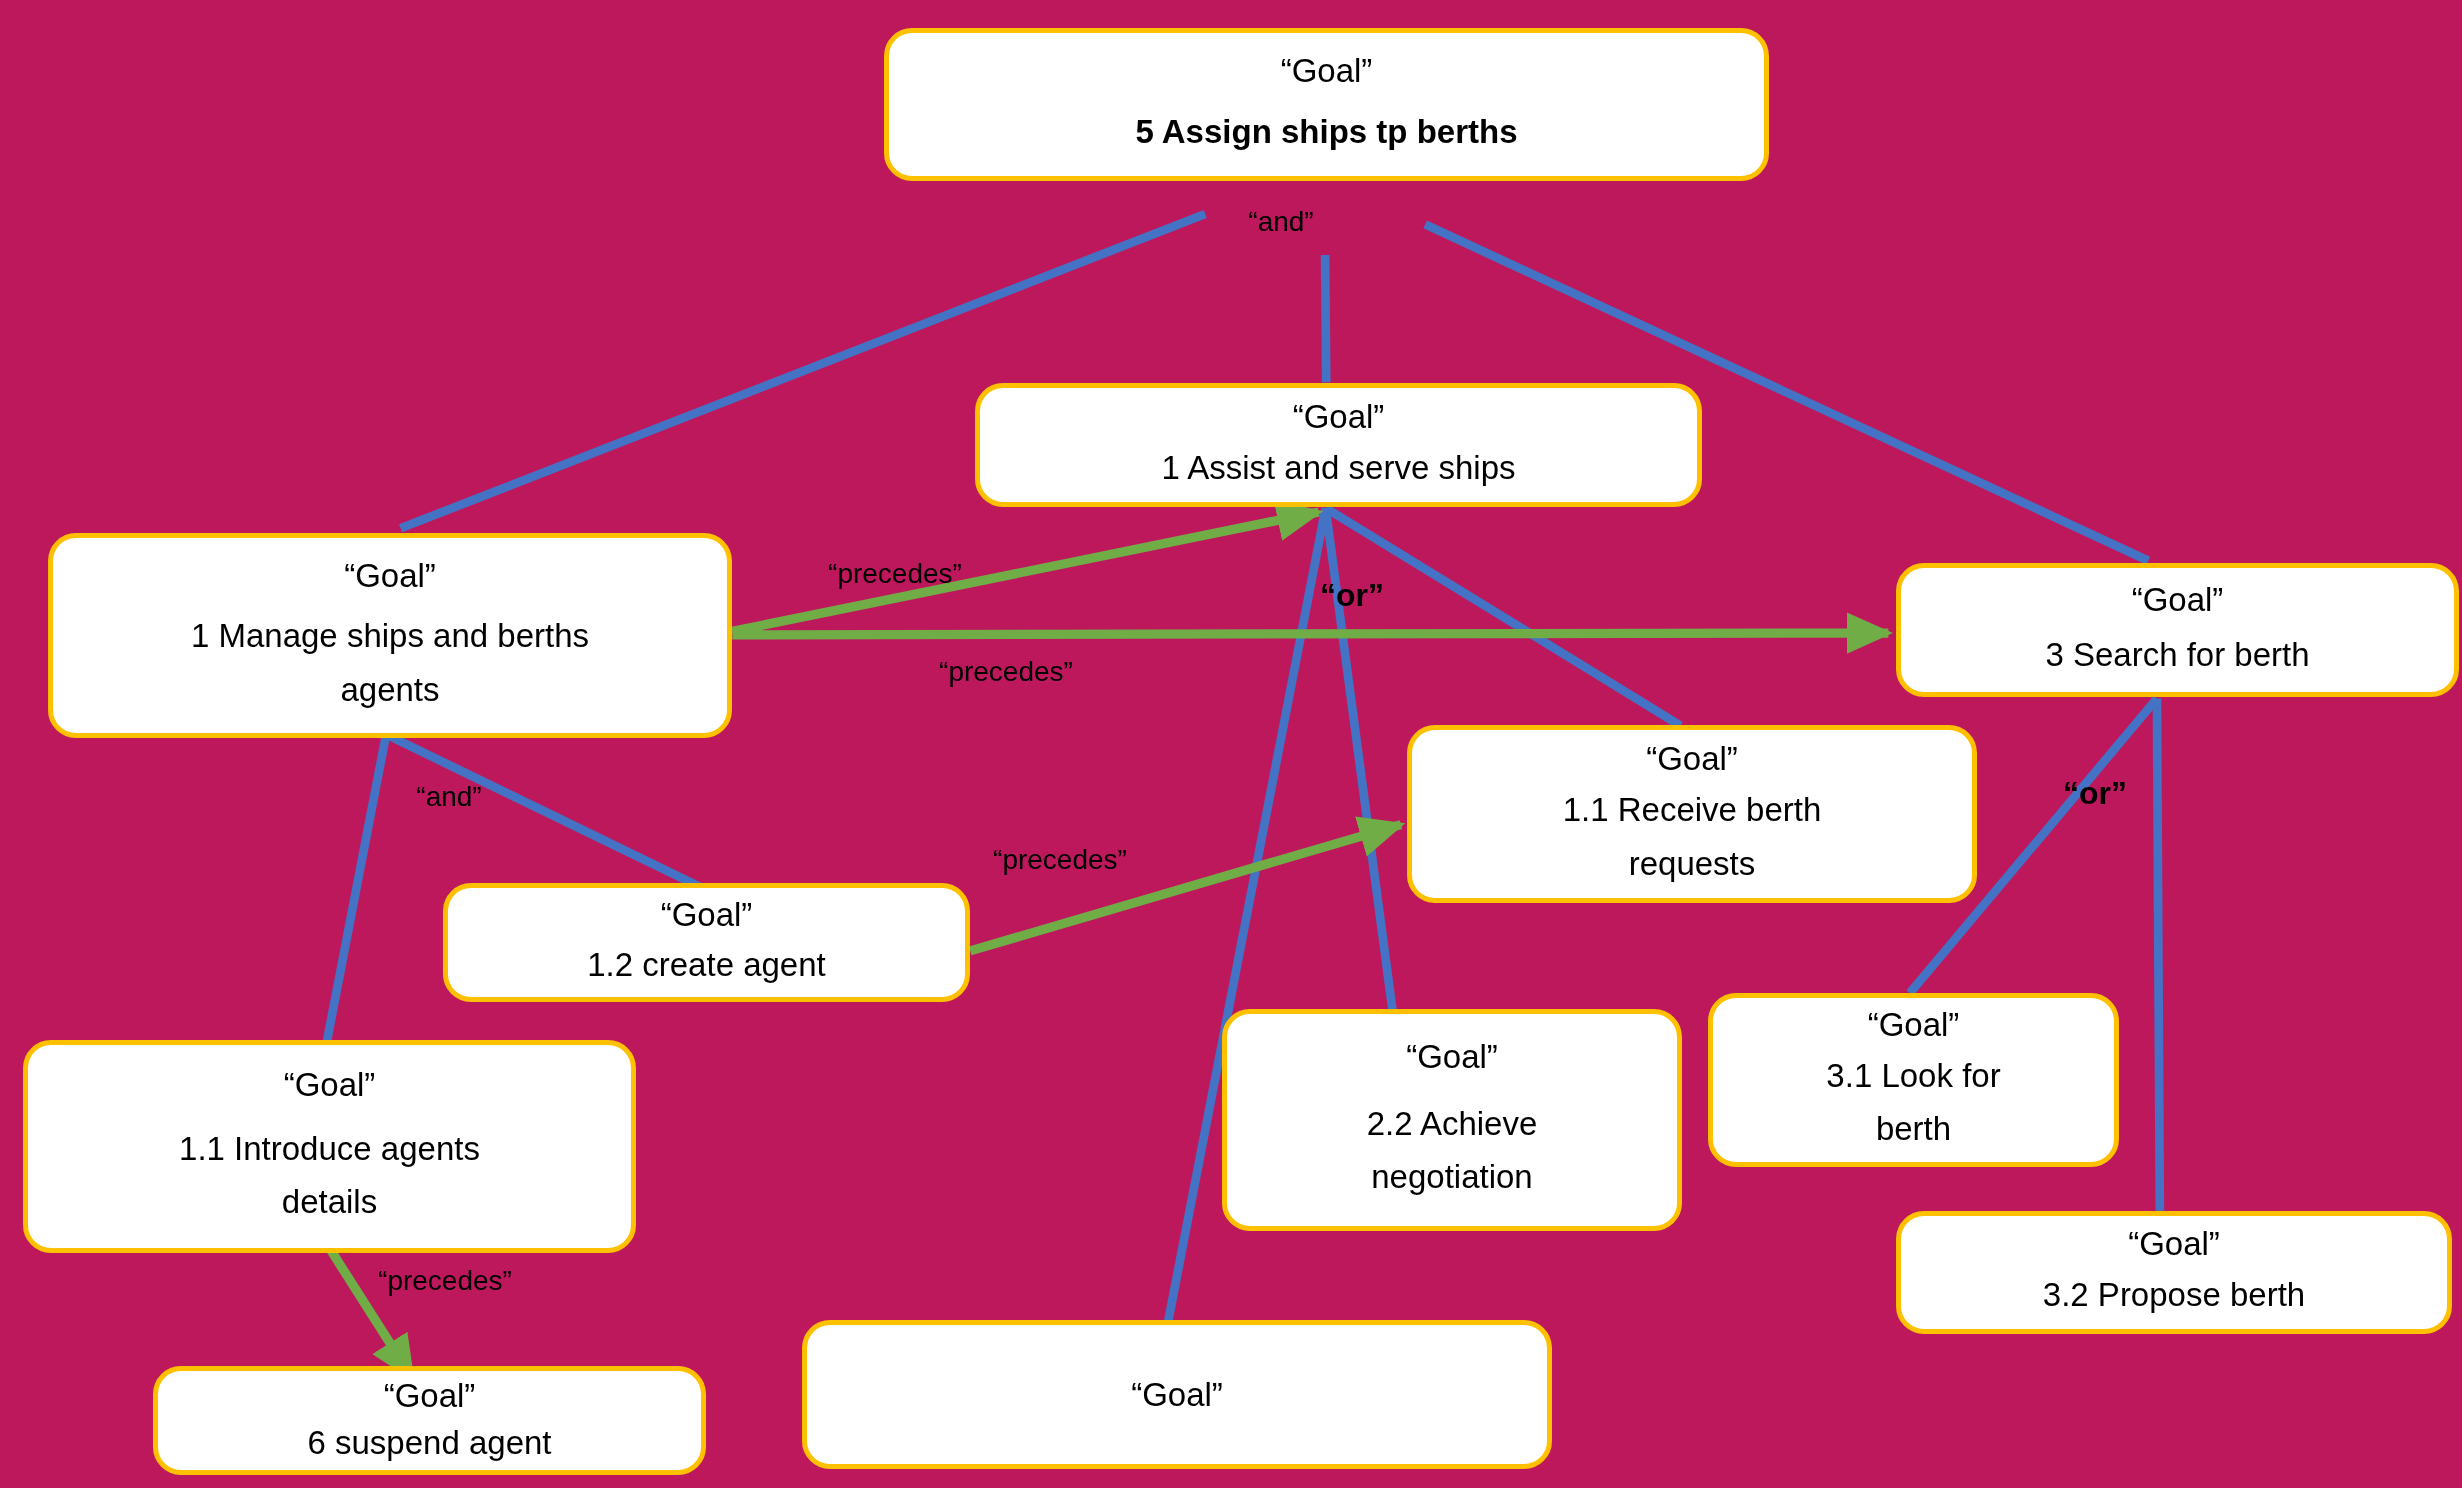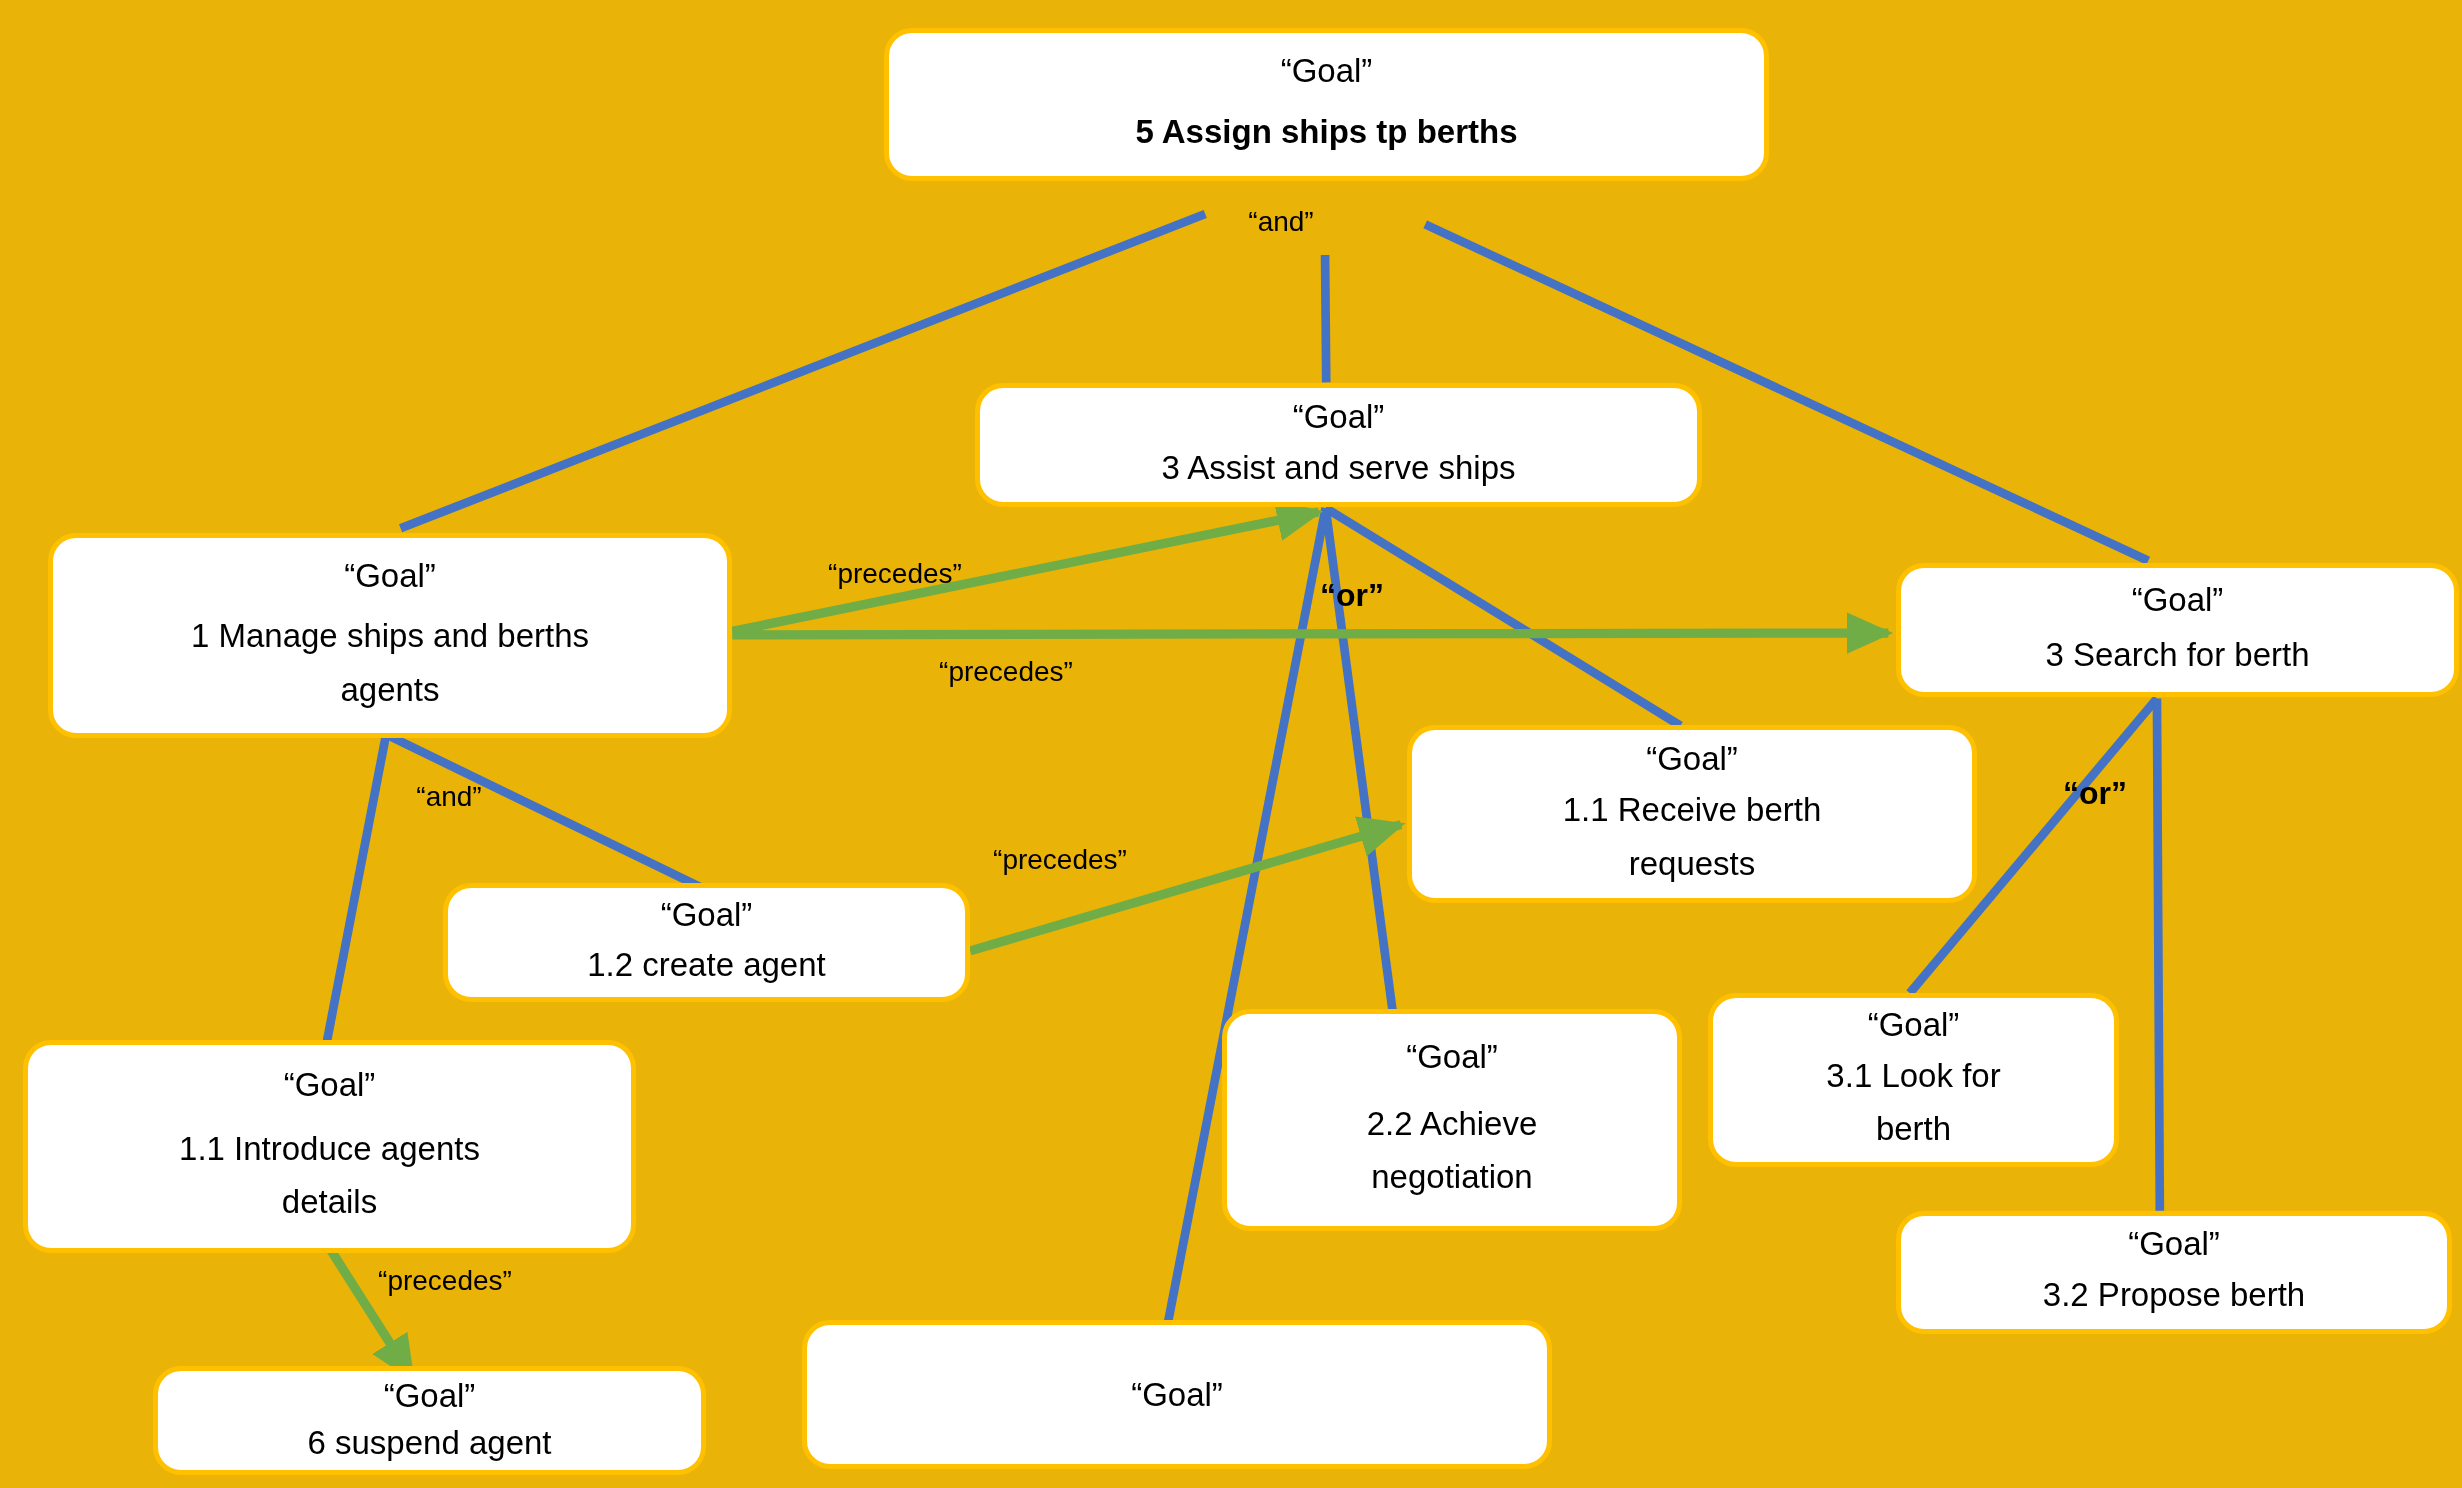--- a/index.html
+++ b/index.html
@@ -5,21 +5,21 @@
   html, body {
     margin: 0;
     padding: 0;
     background: #ffffff;
     font-family: "Liberation Sans", "DejaVu Sans", sans-serif;
   }
   #canvas {
     position: relative;
     width: 2462px;
     height: 1489px;
-    background: #eab308;
+    background: #be185d;
     overflow: hidden;
   }
   #edges {
     position: absolute;
     left: 0; top: 0;
     width: 2462px;
     height: 1489px;
   }
   .goal-node {
     position: absolute;
@@ -94,21 +94,21 @@
   </div>
 
   <div class="goal-node" style="left:48px; top:533px; width:684px; height:205px;">
     <div class="goal-type">“Goal”</div>
     <div class="goal-name">1 Manage ships and berths
 agents</div>
   </div>
 
   <div class="goal-node" style="left:975px; top:383px; width:727px; height:124px;">
     <div class="goal-type">“Goal”</div>
-    <div class="goal-name">3 Assist and serve ships</div>
+    <div class="goal-name">1 Assist and serve ships</div>
   </div>
 
   <div class="goal-node" style="left:1896px; top:563px; width:563px; height:134px;">
     <div class="goal-type">“Goal”</div>
     <div class="goal-name">3 Search for berth</div>
   </div>
 
   <div class="goal-node" style="left:1407px; top:725px; width:570px; height:178px;">
     <div class="goal-type">“Goal”</div>
     <div class="goal-name">1.1 Receive berth

